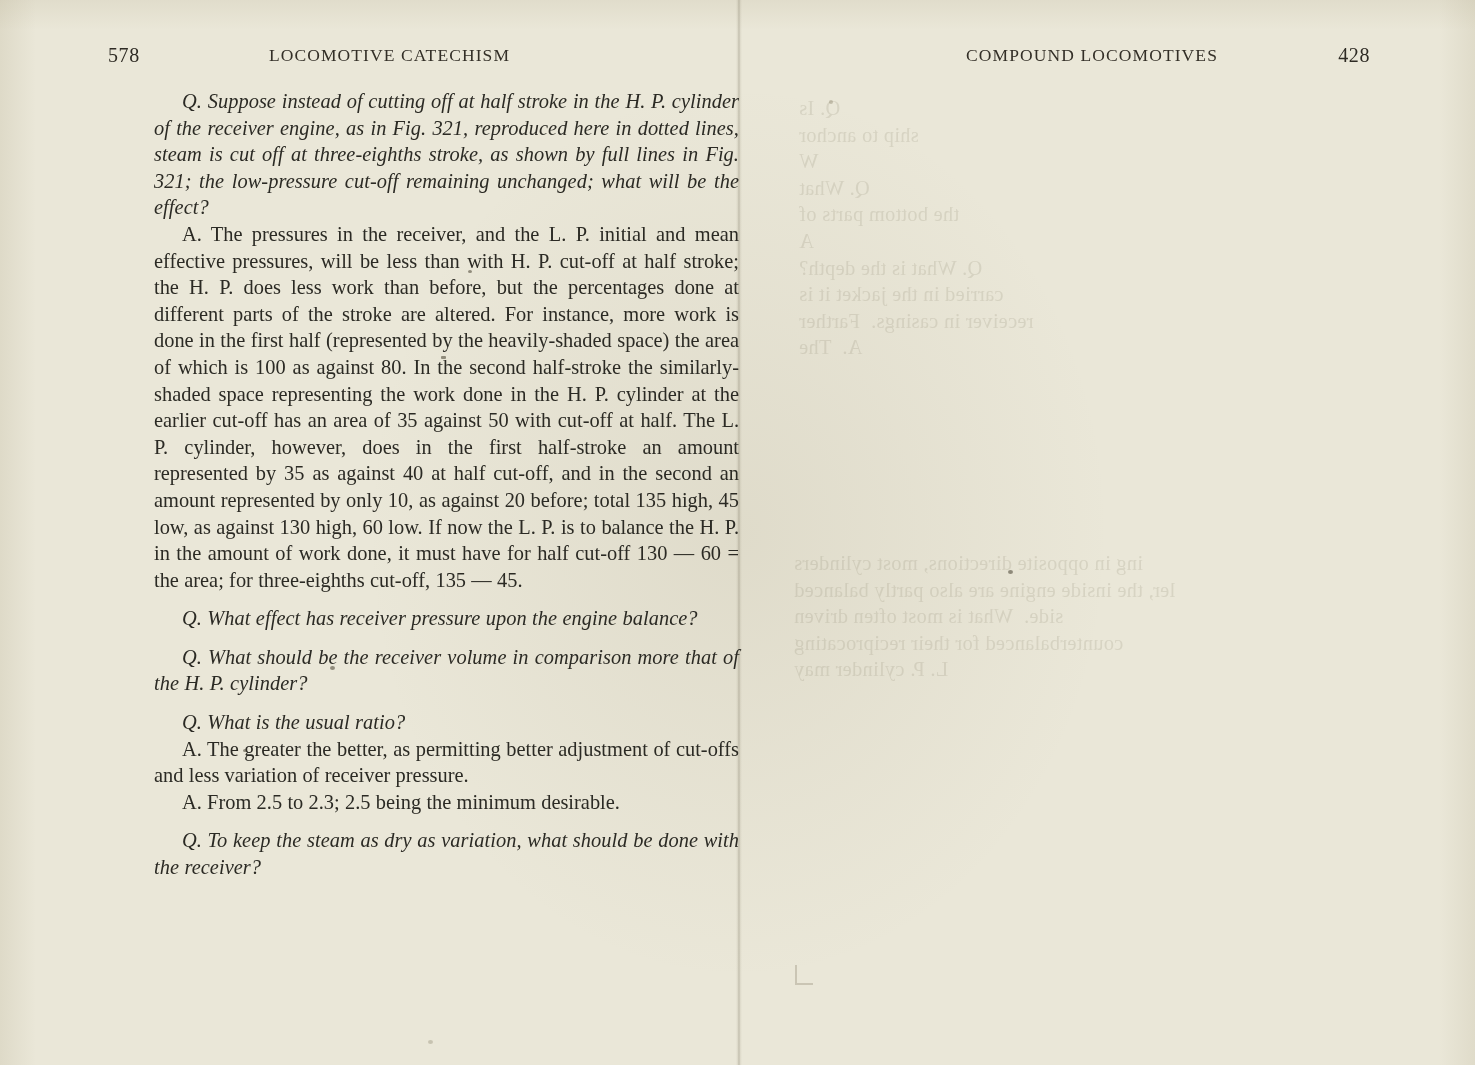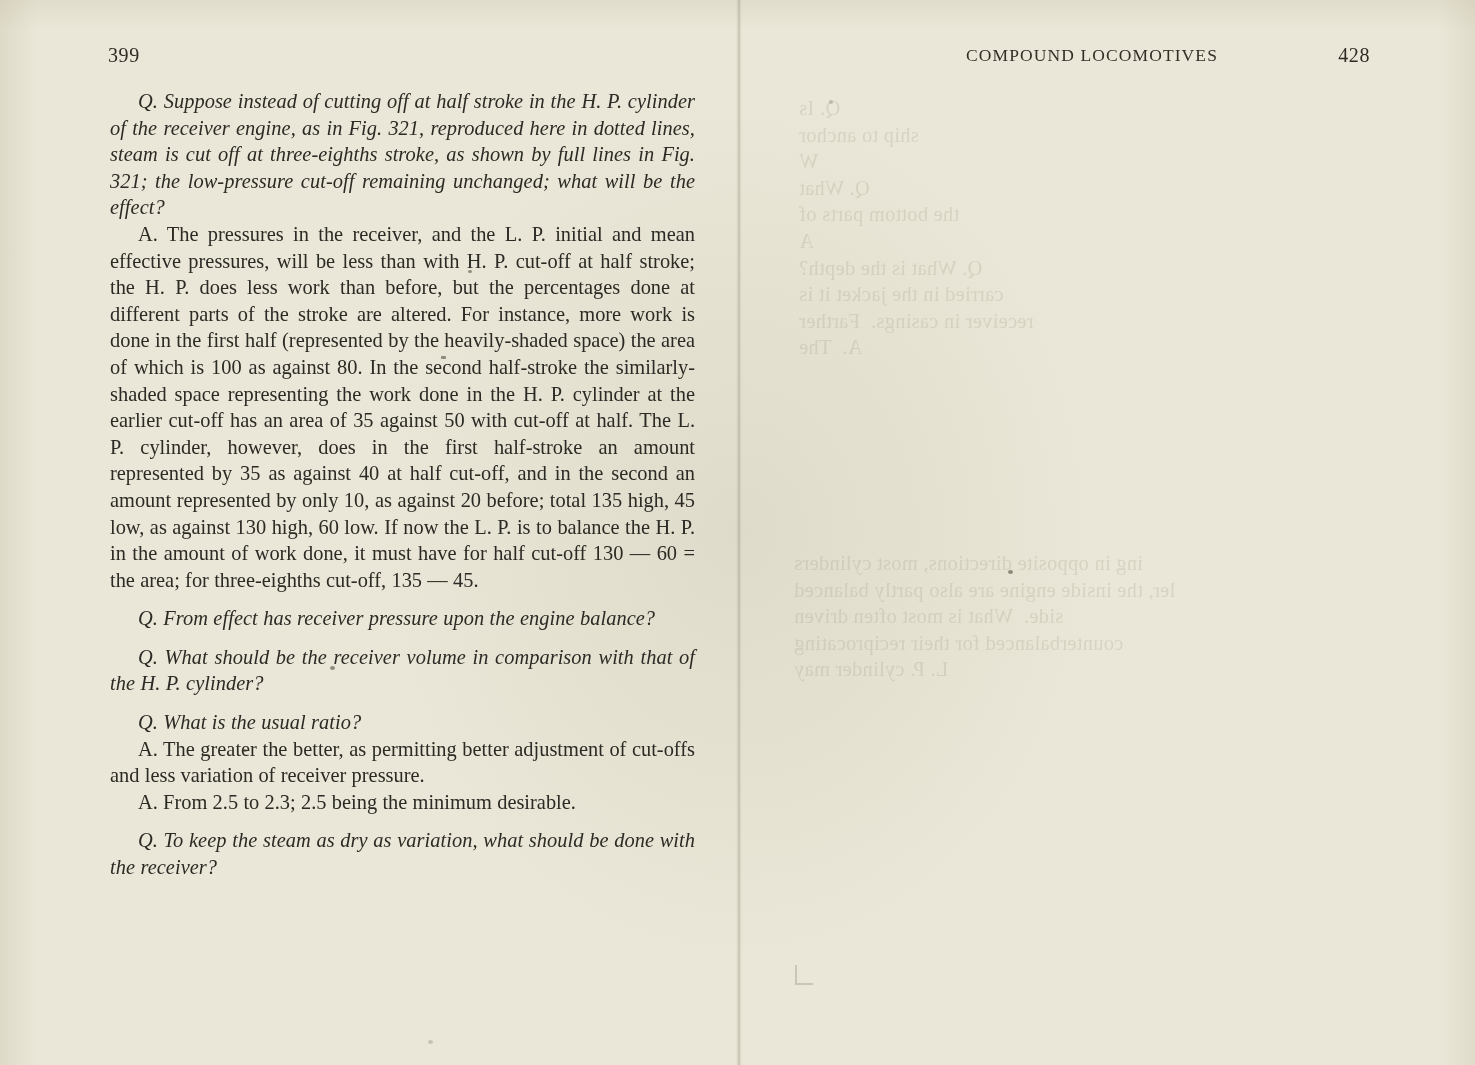--- a/index.html
+++ b/index.html
@@ -90,20 +90,21 @@
     position: absolute;
     top: 88px;
     width: 585px;
     font-size: 20.4px;
     line-height: 26.6px;
     text-align: justify;
     text-justify: inter-word;
     -webkit-hyphens: none;
     hyphens: none;
     word-spacing: 0.2px;
+    margin-left: 44px;
   }
   .left  .column { left: 110px; }
 
   p.para {
     margin: 0;
     padding: 0;
     text-indent: 28px;
   }
   p.para.q {
     font-style: italic;
@@ -147,27 +148,28 @@
 <body>
 
 <div id="scan-page">
 
   <div id="paper-left"></div>
   <div id="paper-right"></div>
   <div id="gutter"></div>
 
   <div class="page left">
 
-    <div class="folio">399</div>
+    <div class="folio">578</div>
+    <div class="running-head">LOCOMOTIVE CATECHISM</div>
 
     <div class="column">
       <p class="para q">Q. Suppose instead of cutting off at half stroke in the H. P. cylinder of the receiver engine, as in Fig. 321, reproduced here in dotted lines, steam is cut off at three-eighths stroke, as shown by full lines in Fig. 321; the low-pressure cut-off remaining unchanged; what will be the effect?</p>
       <p class="para a">A. The pressures in the receiver, and the L. P. initial and mean effective pressures, will be less than with H. P. cut-off at half stroke; the H. P. does less work than before, but the percentages done at different parts of the stroke are altered.   For instance, more work is done in the first half (represented by the heavily-shaded space) the area of which is 100 as against 80.   In the second half-stroke the similarly-shaded space representing the work done in the H. P. cylinder at the earlier cut-off has an area of 35 against 50 with cut-off at half.   The L. P. cylinder, however, does in the first half-stroke an amount represented by 35 as against 40 at half cut-off, and in the second an amount represented by only 10, as against 20 before; total 135 high, 45 low, as against 130 high, 60 low.   If now the L. P. is to balance the H. P. in the amount of work done, it must have for half cut-off 130 — 60 = the area; for three-eighths cut-off, 135 — 45.</p>
-      <p class="para q gap-before">Q. From effect has receiver pressure upon the engine balance?</p>
-      <p class="para q gap-before">Q. What should be the receiver volume in comparison with that of the H. P. cylinder?</p>
+      <p class="para q gap-before">Q. What effect has receiver pressure upon the engine balance?</p>
+      <p class="para q gap-before">Q. What should be the receiver volume in comparison more that of the H. P. cylinder?</p>
       <p class="para q gap-before">Q. What is the usual ratio?</p>
       <p class="para a">A. The greater the better, as permitting better adjustment of cut-offs and less variation of receiver pressure.</p>
       <p class="para a">A. From 2.5 to 2.3; 2.5 being the minimum desirable.</p>
       <p class="para q gap-before lastline-left">Q. To keep the steam as dry as variation, what should be done with the receiver?</p>
     </div>
 
     <div class="speck" style="left:468px; top:270px; width:4px; height:3px;"></div>
     <div class="speck" style="left:441px; top:356px; width:5px; height:3px; border-radius:1px;"></div>
     <div class="speck" style="left:330px; top:666px; width:5px; height:4px;"></div>
     <div class="speck" style="left:243px; top:749px; width:4px; height:3px;"></div>

